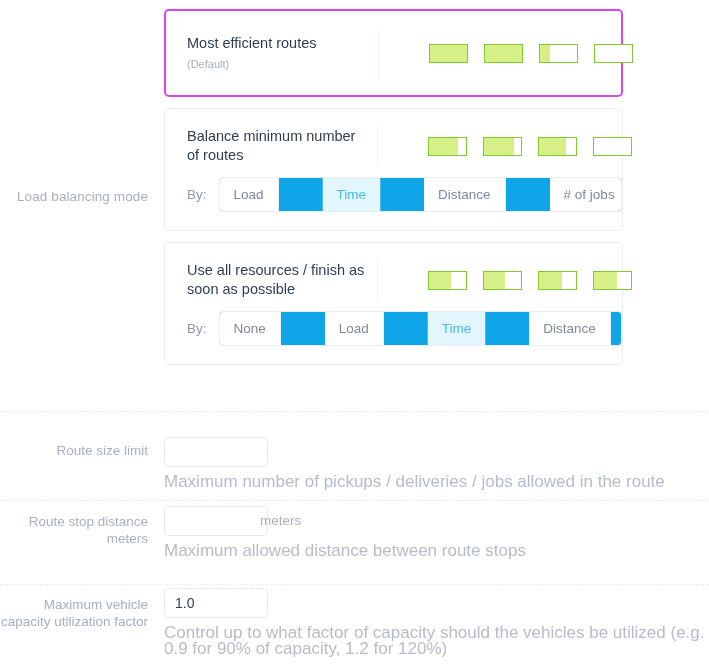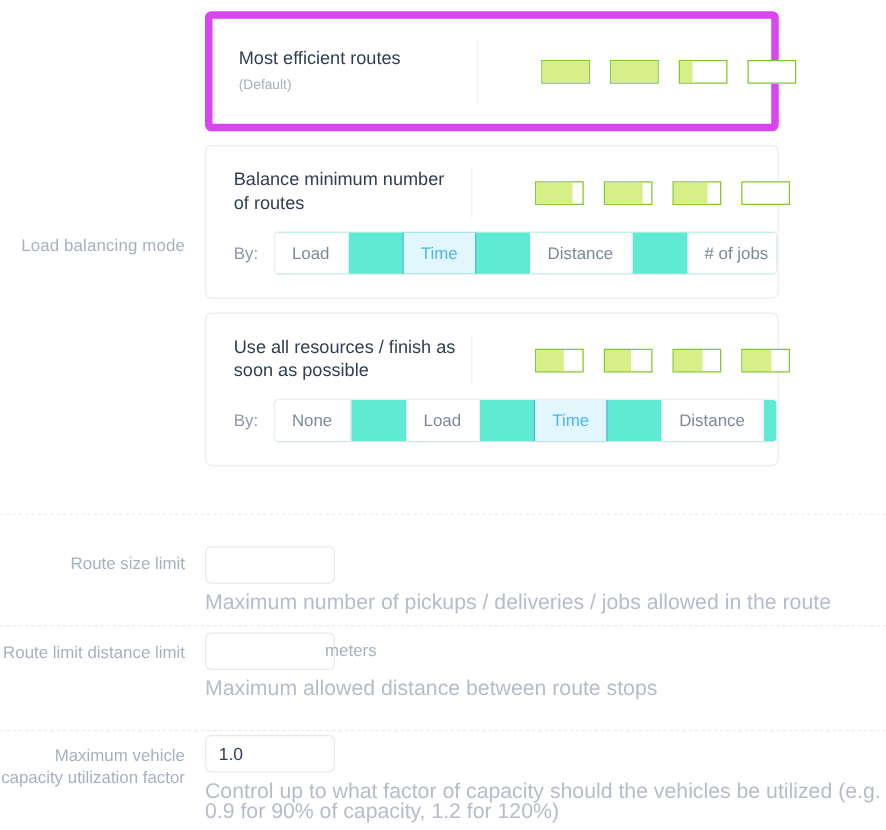--- a/index.html
+++ b/index.html
@@ -32,21 +32,21 @@
   .cards { position: absolute; left: 164px; top: 9px; width: 459px; }
 
   .card {
     background: #ffffff;
     border: 1px solid #ededed;
     border-radius: 5px;
     margin-bottom: 11px;
     position: relative;
   }
   .card.selected {
-    border: 6px solid #d946ef;
+    border: 2px solid #d946ef;
   }
 
   .card-top {
     display: flex;
     align-items: center;
     padding: 0;
     min-height: 84px;
   }
   .card.has-buttons .card-top { min-height: 74px; }
 
@@ -109,21 +109,21 @@
   .by-label {
     font-size: 13.5px;
     color: #8f98a8;
     margin-right: 12px;
   }
   .btn-group {
     display: flex;
     border: 1px solid #eceef0;
     border-radius: 4px;
     overflow: hidden;
-    background: #5eead4;
+    background: #0ea5e9;
     gap: 44px;
   }
   .btn-group .seg {
     font-size: 13.5px;
     color: #7d8899;
     padding: 8px 14px;
     border-right: 1px solid #eceef0;
     background: #ffffff;
     text-align: center;
     white-space: nowrap;
@@ -288,21 +288,21 @@
     </div>
   </div>
 
   <div class="row" style="top:411px; height:89px;">
     <div class="row-label" style="top:30px;">Route size limit</div>
     <input class="field-input" style="top: 25px;" type="text" value="">
     <div class="helper" style="top:62px;">Maximum number of pickups / deliveries / jobs allowed in the route</div>
   </div>
 
   <div class="row" style="top:500px; height:80px;">
-    <div class="row-label" style="top:12px;">Route limit distance limit</div>
+    <div class="row-label" style="top:12px;">Route stop distance meters</div>
     <input class="field-input" style="top: 5px;" type="text" value="">
     <div class="unit" style="top:12px;">meters</div>
     <div class="helper" style="top:42px;">Maximum allowed distance between route stops</div>
   </div>
 
   <div class="row" style="top:584px; height:84px;">
     <div class="row-label" style="top:11px;">Maximum vehicle capacity utilization factor</div>
     <input class="field-input" style="top: 3px;" type="text" value="1.0">
     <div class="helper" style="top:40px; width:545px;">Control up to what factor of capacity should the vehicles be utilized (e.g. 0.9 for 90% of capacity, 1.2 for 120%)</div>
   </div>

